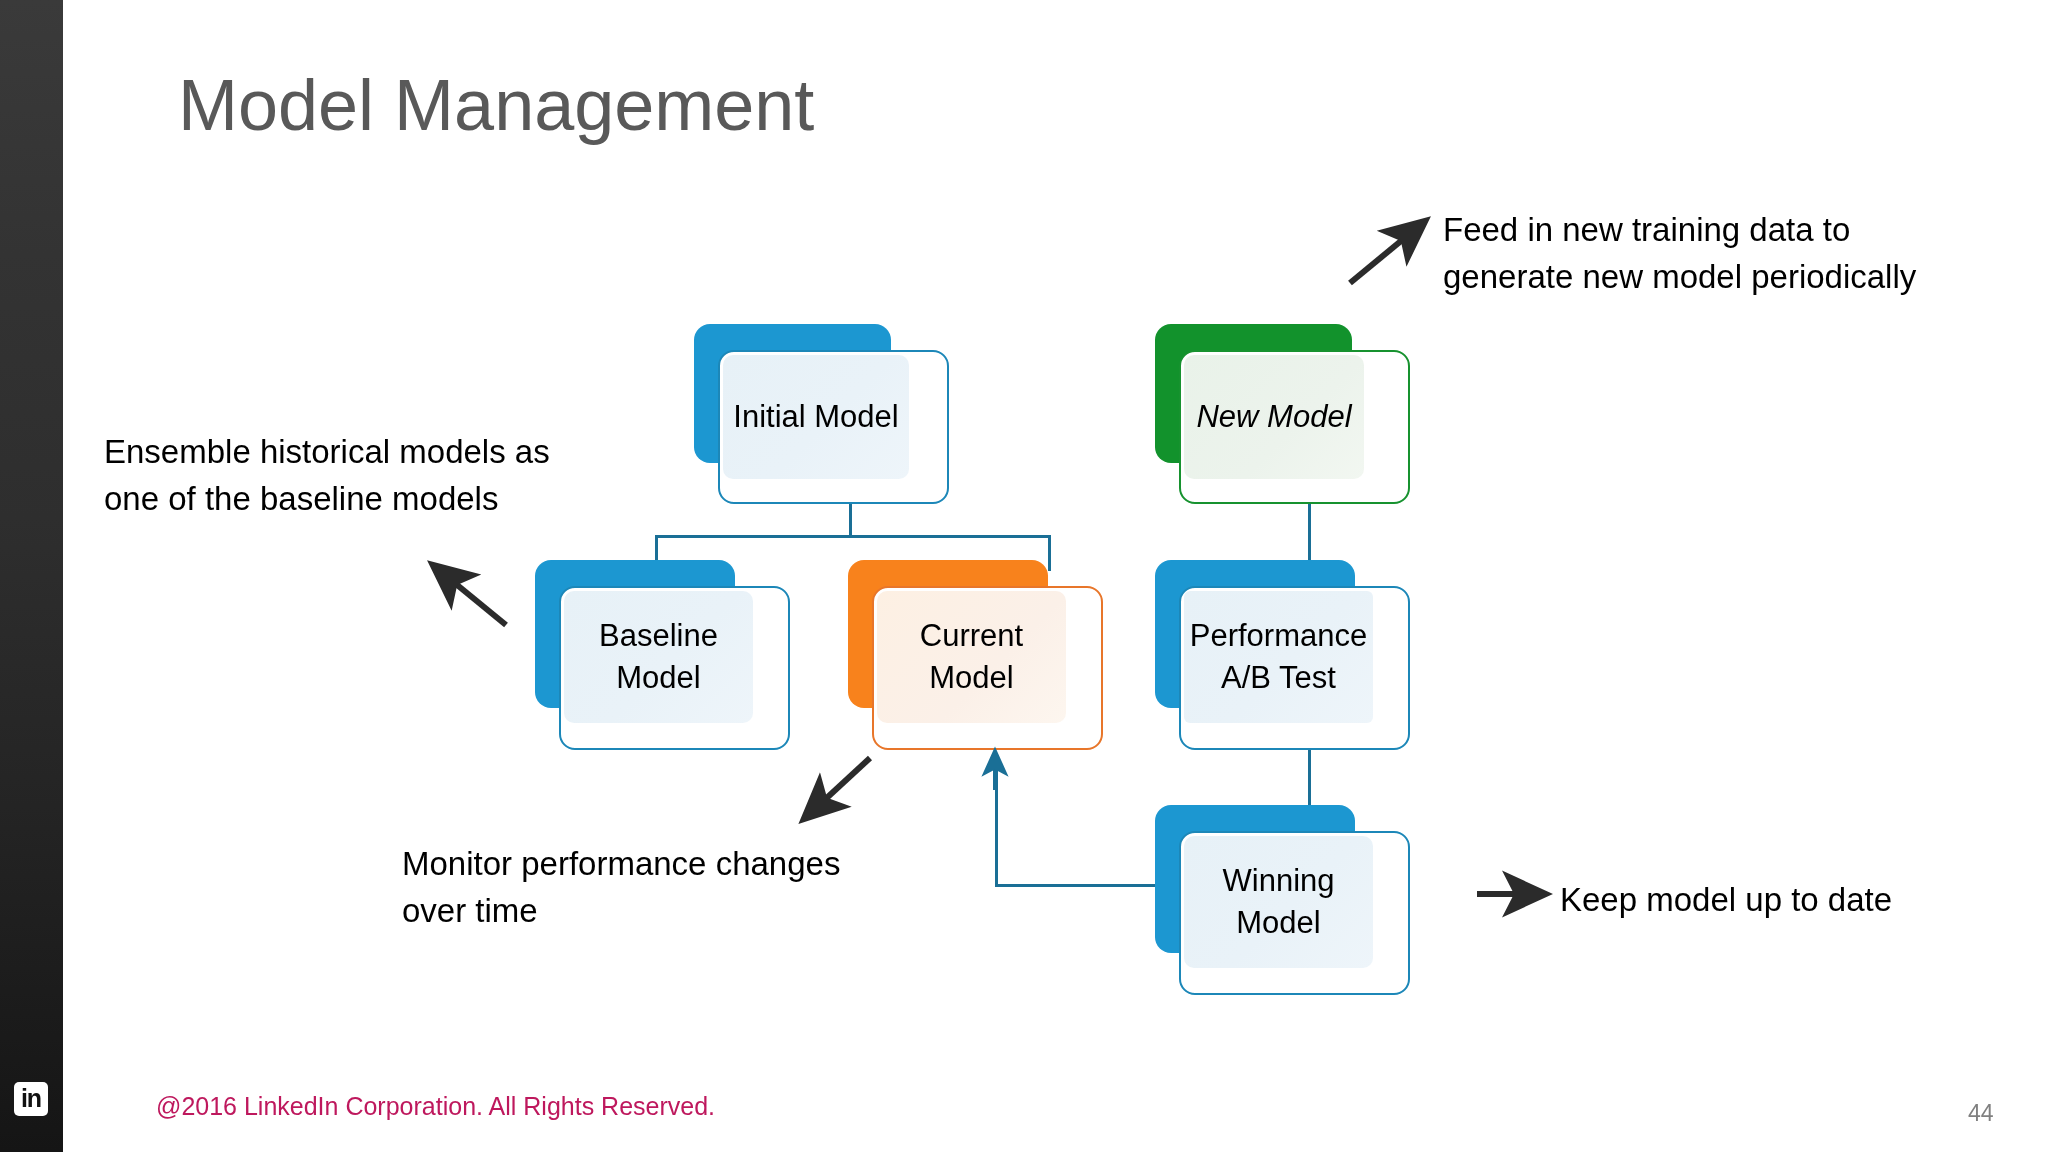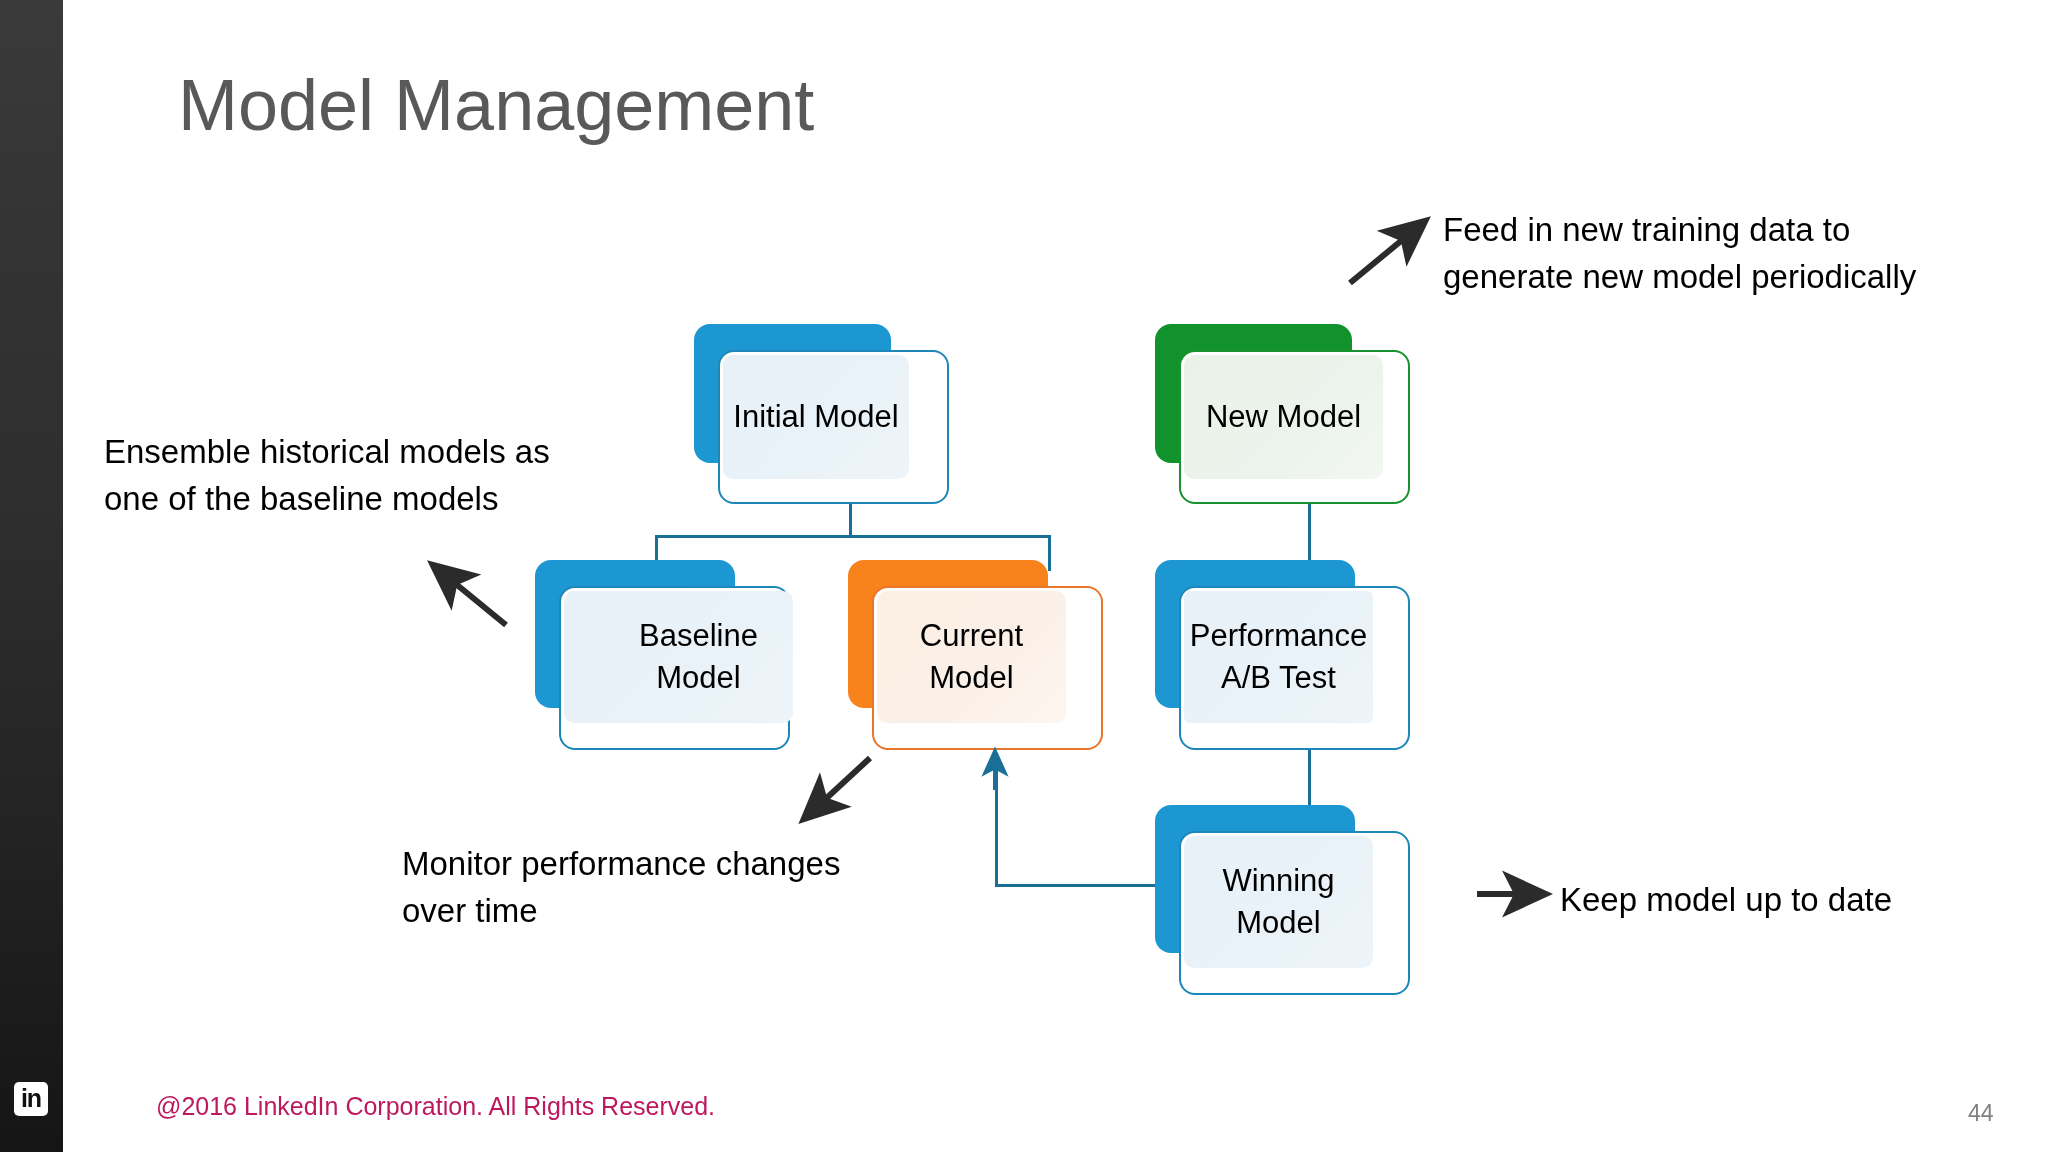--- a/index.html
+++ b/index.html
@@ -163,39 +163,39 @@
     <div class="back" style="width:197px; height:139px;"></div>
     <div class="front" style="left:24px; top:26px; width:231px; height:154px;"></div>
     <div class="panel" style="left:29px; top:31px; width:186px; height:124px;">
       <span>Initial Model</span>
     </div>
   </div>
 
   <div class="node v-blue" id="n-baseline" style="left:535px; top:560px; width:255px; height:190px;">
     <div class="back" style="width:200px; height:148px;"></div>
     <div class="front" style="left:24px; top:26px; width:231px; height:164px;"></div>
-    <div class="panel" style="left:29px; top:31px; width:189px; height:132px;padding-left:40px;">
+    <div class="panel" style="left:29px; top:31px; width:189px; height:132px;">
       <span>Baseline
 Model</span>
     </div>
   </div>
 
   <div class="node v-orange" id="n-current" style="left:848px; top:560px; width:255px; height:190px;">
     <div class="back" style="width:200px; height:148px;"></div>
     <div class="front" style="left:24px; top:26px; width:231px; height:164px;"></div>
     <div class="panel" style="left:29px; top:31px; width:189px; height:132px;">
       <span>Current
 Model</span>
     </div>
   </div>
 
   <div class="node v-green" id="n-new" style="left:1155px; top:324px; width:255px; height:180px;">
     <div class="back" style="width:197px; height:139px;"></div>
     <div class="front" style="left:24px; top:26px; width:231px; height:154px;"></div>
-    <div class="panel" style="left:29px; top:31px; width:199px; height:124px;">
+    <div class="panel" style="left:29px; top:31px; width:180px; height:124px;font-style:italic;">
       <span>New Model</span>
     </div>
   </div>
 
   <div class="node v-blue" id="n-abtest" style="left:1155px; top:560px; width:255px; height:190px;">
     <div class="back" style="width:200px; height:148px;"></div>
     <div class="front" style="left:24px; top:26px; width:231px; height:164px;"></div>
     <div class="panel" style="left:29px; top:31px; width:189px; height:132px;border-radius:6px;">
       <span>Performance
 A/B Test</span>

